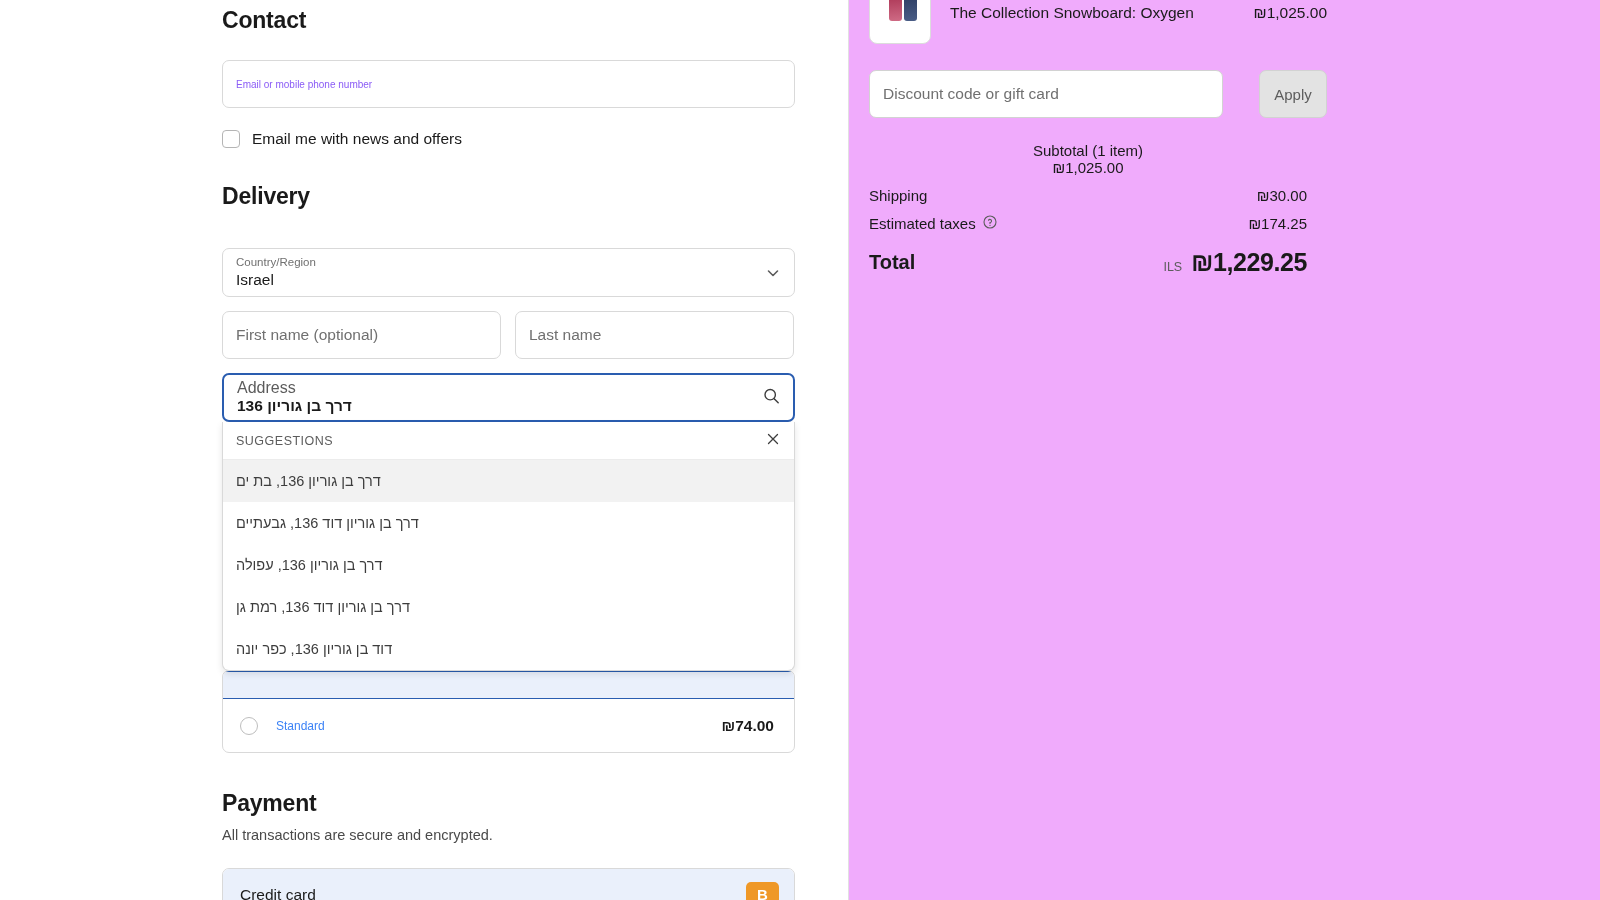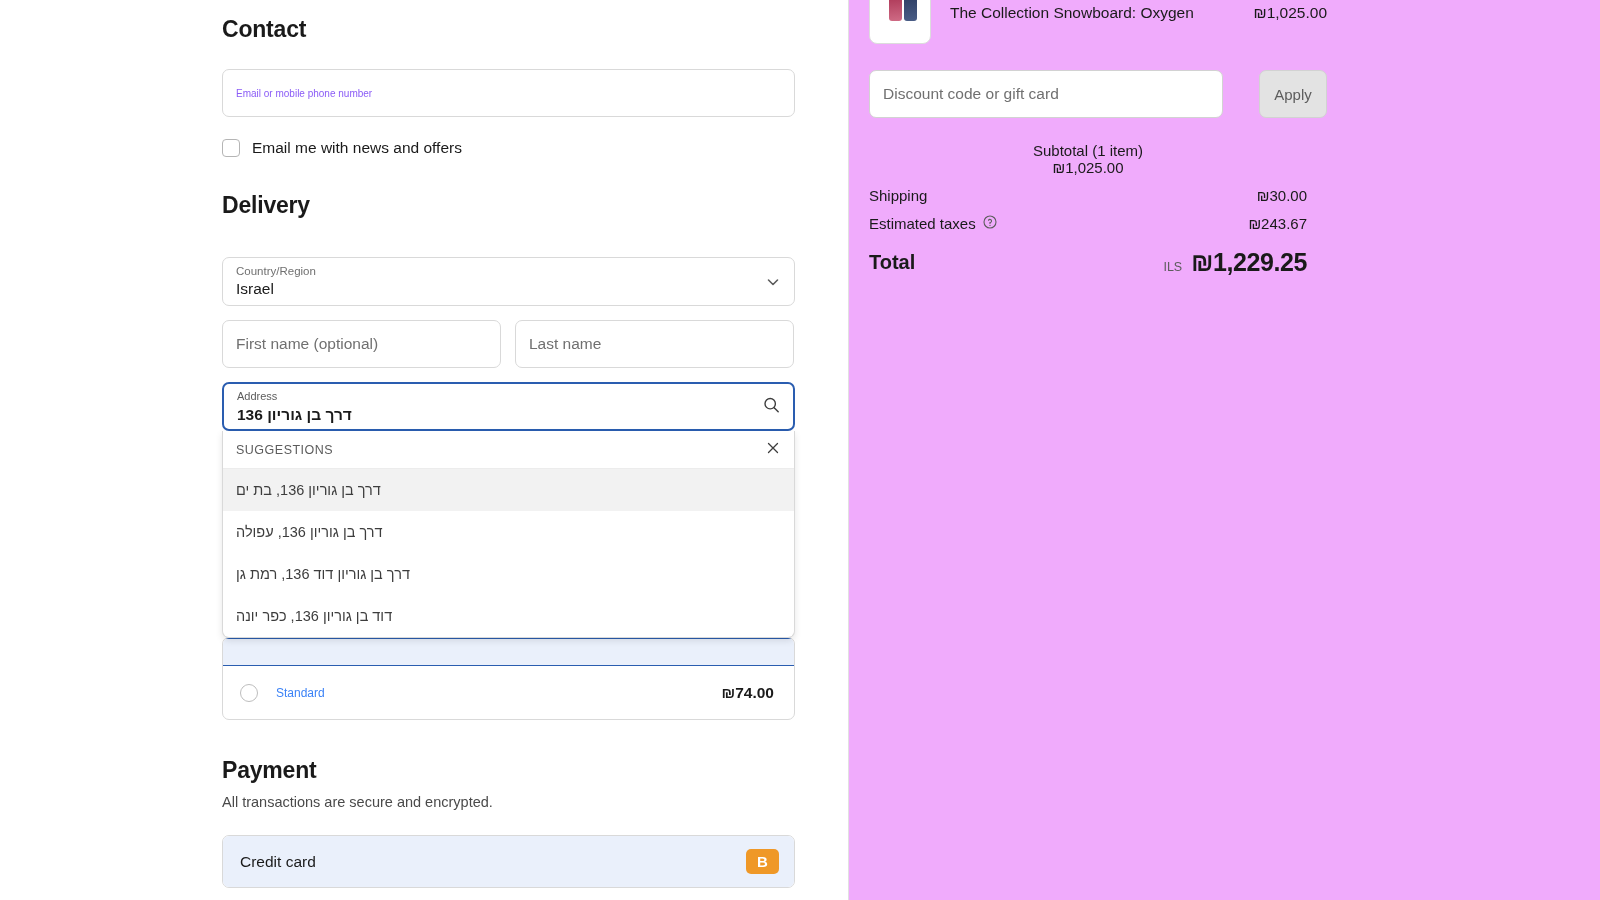--- a/index.html
+++ b/index.html
@@ -59,21 +59,21 @@
     border: 1px solid #d9d9d9; border-radius: 7px;
     background: #fff; display: flex; align-items: center;
   }
   .name-field .ph { font-size: 15.5px; color: #707070; padding-left: 13px; }
 
   .addr-field {
     width: 573px; height: 49px;
     border: 2px solid #2a5db0; border-radius: 7px;
     background: #fff; position: relative; padding: 5px 13px 0 13px;
   }
-  .addr-field .lbl { font-size: 11px; color: #5c5c5c; line-height: 15px; }
+  .addr-field .lbl { font-size: 16px; color: #5c5c5c; line-height: 15px; }
   .addr-field .val {
     font-size: 15.5px; color: #1a1a1a; font-weight: bold; line-height: 21px;
     direction: rtl; text-align: left; unicode-bidi: plaintext;
   }
   .search-ic { position: absolute; right: 13px; top: 50%; transform: translateY(-50%); }
 
   
   .suggest {
     width: 573px; background: #fff;
     border: 1px solid #d9d9d9; border-top: none;
@@ -198,21 +198,21 @@
   .grand-val { font-size: 25px; font-weight: bold; color: #1a1a1a; letter-spacing: -0.4px; }
 </style>
 </head>
 <body>
 
 <div class="page">
 
   <div class="form-col">
     <div class="form-inner">
 
-      <div style="padding-top:16px;">
+      <div style="padding-top:7px;">
         <div class="section-title">Contact</div>
 
         <div class="field" style="margin-top:26px;">
           <span class="ph">Email or mobile phone number</span>
         </div>
 
         <div class="check-row" style="margin-top:22px;">
           <span class="checkbox"></span>
           <span class="check-label">Email me with news and offers</span>
         </div>
@@ -254,20 +254,21 @@
         <div class="suggest">
           <div class="suggest-head">
             <span class="t">SUGGESTIONS</span>
             <span>
               <svg width="14" height="14" viewBox="0 0 14 14" fill="none" stroke="#3d3d3d" stroke-width="1.3">
                 <path d="M2.5 2.5 L11.5 11.5 M11.5 2.5 L2.5 11.5" stroke-linecap="round"></path>
               </svg>
             </span>
           </div>
           <div class="sug-item hl">דרך בן גוריון 136, בת ים</div>
+          <div class="sug-item">דרך בן גוריון דוד 136, גבעתיים</div>
           <div class="sug-item">דרך בן גוריון 136, עפולה</div>
           <div class="sug-item">דרך בן גוריון דוד 136, רמת גן</div>
           <div class="sug-item">דוד בן גוריון 136, כפר יונה</div>
         </div>
 
         <div class="ship-box" style="margin-top:-1px;">
           <div class="ship-row selected" style="height:28px;"></div>
           <div class="ship-row">
             <span class="ship-left">
               <span class="radio"></span>
@@ -326,21 +327,21 @@
           <span class="tot-label">
             <span>Estimated taxes</span>
             <span>
               <svg width="14" height="14" viewBox="0 0 14 14" fill="none" stroke="#5c5c5c" stroke-width="1.1">
                 <circle cx="7" cy="7" r="6"></circle>
                 <path d="M5.5 5.3 A1.6 1.6 0 1 1 7 7.6 L7 8.4" stroke-linecap="round"></path>
                 <circle cx="7" cy="10.3" r="0.65" fill="#5c5c5c" stroke="none"></circle>
               </svg>
             </span>
           </span>
-          <span class="tot-val">₪243.67</span>
+          <span class="tot-val">₪174.25</span>
         </div>
         <div class="tot-row">
           <span class="grand-label">Total</span>
           <span class="grand-right">
             <span class="grand-cur">ILS</span>
             <span class="grand-val">₪1,229.25</span>
           </span>
         </div>
       </div>
 

